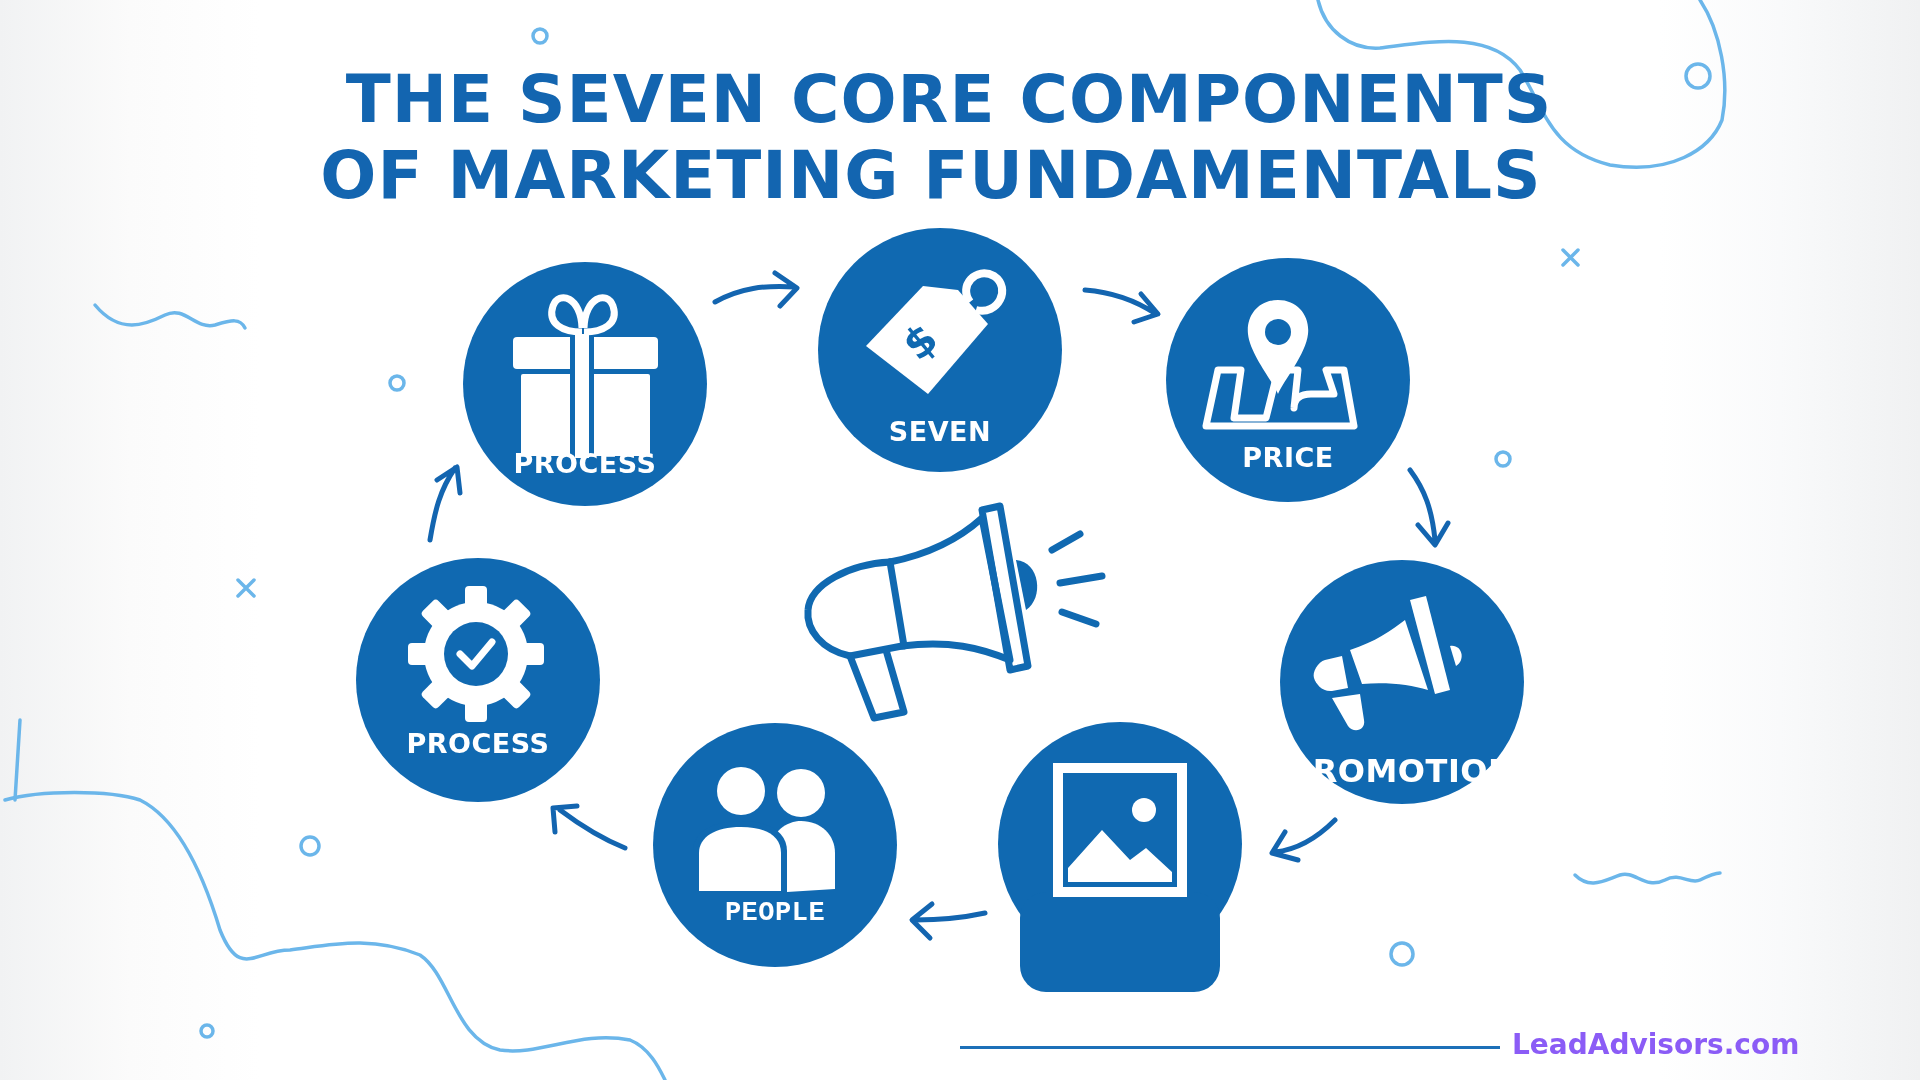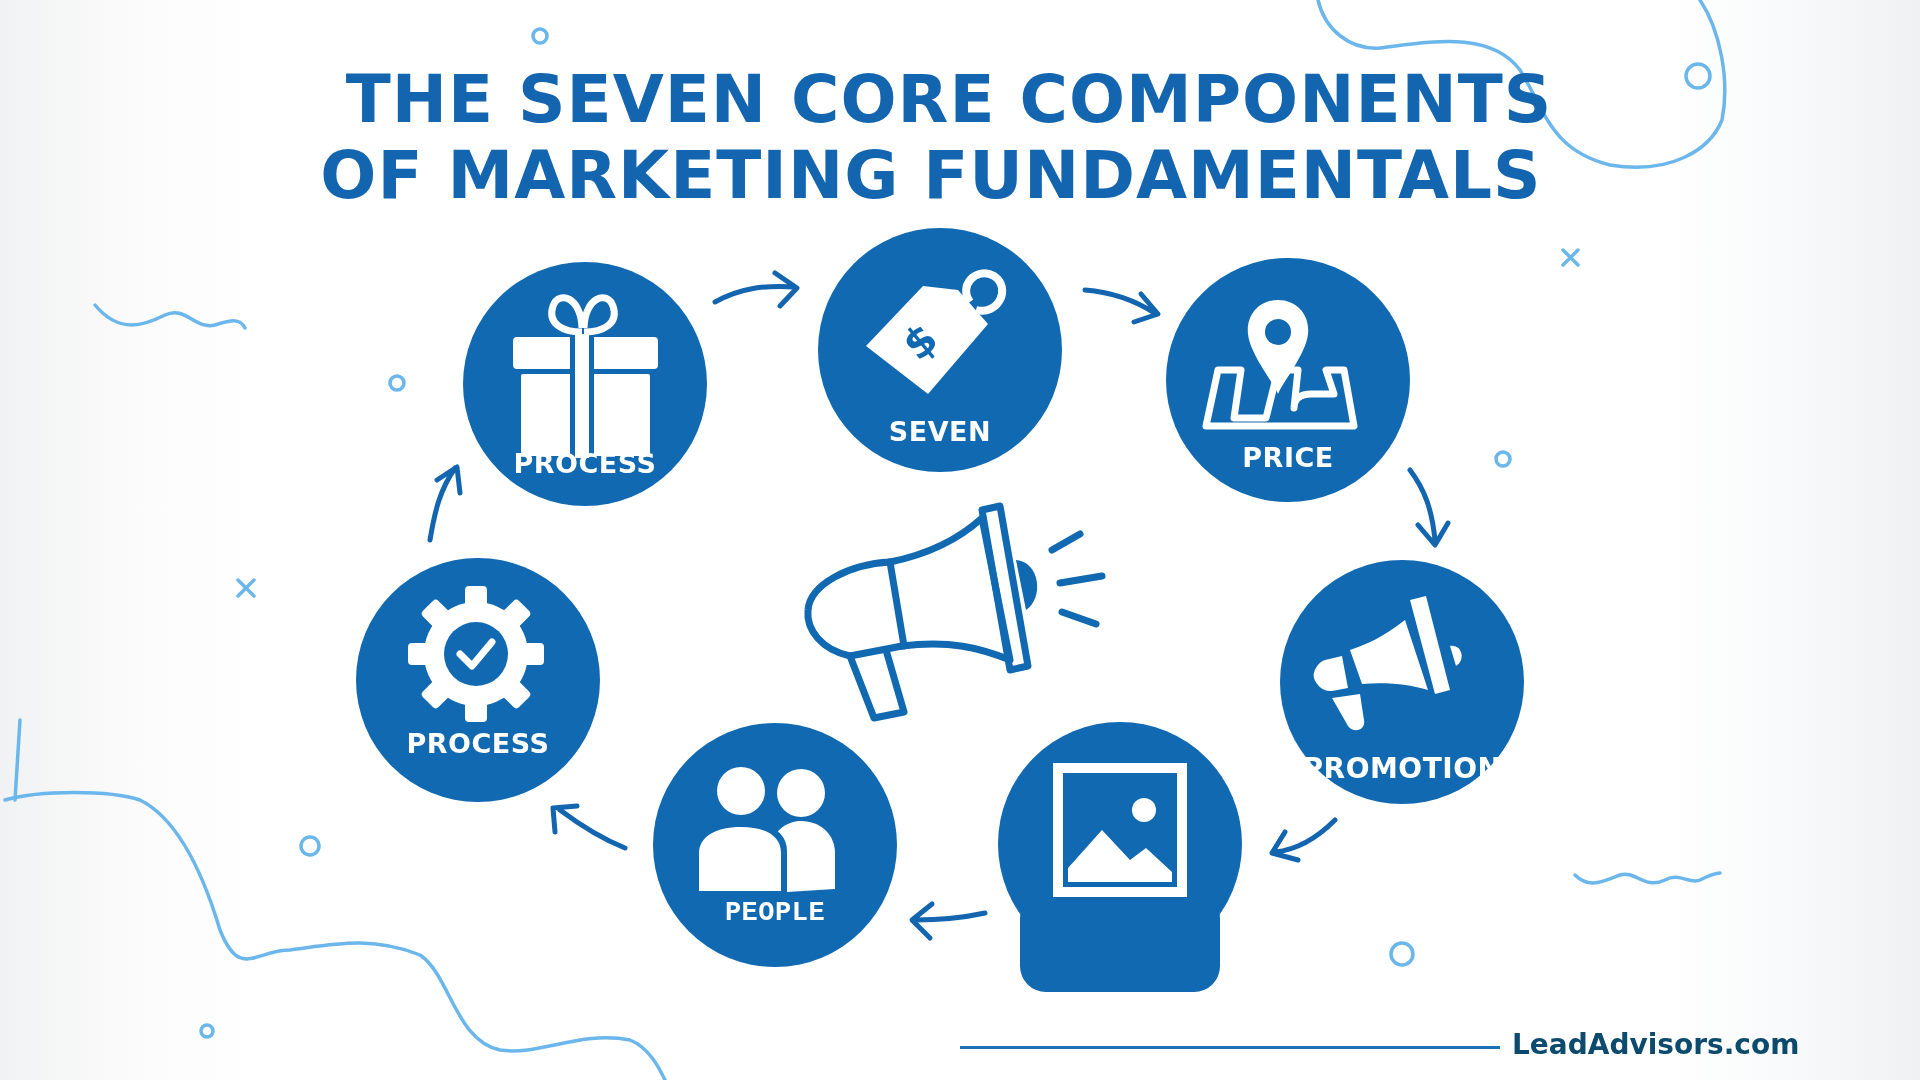--- a/index.html
+++ b/index.html
@@ -12,21 +12,21 @@
   .title .l1{display:block;margin-left:-10px}
   .title .l2{display:block;margin-left:-46px}
   svg.deco{position:absolute;left:0;top:0;}
   .node{position:absolute;width:244px;height:244px;border-radius:50%;background:#1069b1;}
   .node .icon{position:absolute;left:0;top:0;width:244px;height:244px;}
   .node .label{position:absolute;left:0;width:100%;text-align:center;color:#fff;font-weight:bold;
                font-size:27px;letter-spacing:0.5px;font-family:"DejaVu Sans",sans-serif;}
   .pe{border-radius:50%;}
   .pe-tab{position:absolute;left:22px;top:170px;width:200px;height:100px;background:#1069b1;border-radius:26px;}
   .footer-line{position:absolute;left:960px;top:1046px;width:540px;height:3px;background:#1d70b8;}
-  .footer-brand{position:absolute;left:1512px;top:1028px;color:#0c4a6e;font-weight:bold;font-size:28px;
+  .footer-brand{position:absolute;left:1512px;top:1028px;color:#8b5cf6;font-weight:bold;font-size:28px;
                 font-family:"DejaVu Sans",sans-serif;}
 </style>
 </head>
 <body>
 
 <svg class="deco" width="1920" height="1080">
   <g fill="none" stroke="#6bb6ea" stroke-width="3.5" stroke-linecap="round">
 
     <path d="M1318,0 C1325,30 1350,50 1380,48 C1430,42 1490,30 1520,70 C1545,110 1550,150 1610,165 C1670,175 1710,150 1722,120 C1730,80 1720,30 1700,0"></path>
 
@@ -102,21 +102,21 @@
 <div class="node" style="left:1280px;top:560px;">
   <svg class="icon" viewBox="0 0 244 244">
     <g fill="#fff">
       <path d="M130,40 L146,36 L170,130 L155,134 Z"></path>
       <path d="M70,90 C95,82 112,70 125,60 L148,130 C130,125 110,122 82,124 Z"></path>
       <path d="M45,100 C38,102 32,112 34,118 C36,124 42,132 52,131 L68,128 L62,96 Z"></path>
       <path d="M52,138 L80,134 L84,160 C86,170 74,174 68,166 Z"></path>
       <path d="M170,86 C182,84 186,100 176,106 Z"></path>
     </g>
   </svg>
-  <div class="label" style="top:192px;font-size:28px;">PROMOTION</div>
+  <div class="label" style="top:192px;font-size:32px;">PROMOTION</div>
 </div>
 
 <div class="node pe" style="left:998px;top:722px;">
   <div class="pe-tab"></div>
   <svg class="icon" viewBox="0 0 244 244">
     <rect x="60" y="46" width="124" height="124" fill="none" stroke="#fff" stroke-width="10"></rect>
     <path d="M70,146 L104,108 L132,138 L148,126 L174,150 L174,160 L70,160 Z" fill="#fff"></path>
     <circle cx="146" cy="88" r="12" fill="#fff"></circle>
   </svg>
 </div>

